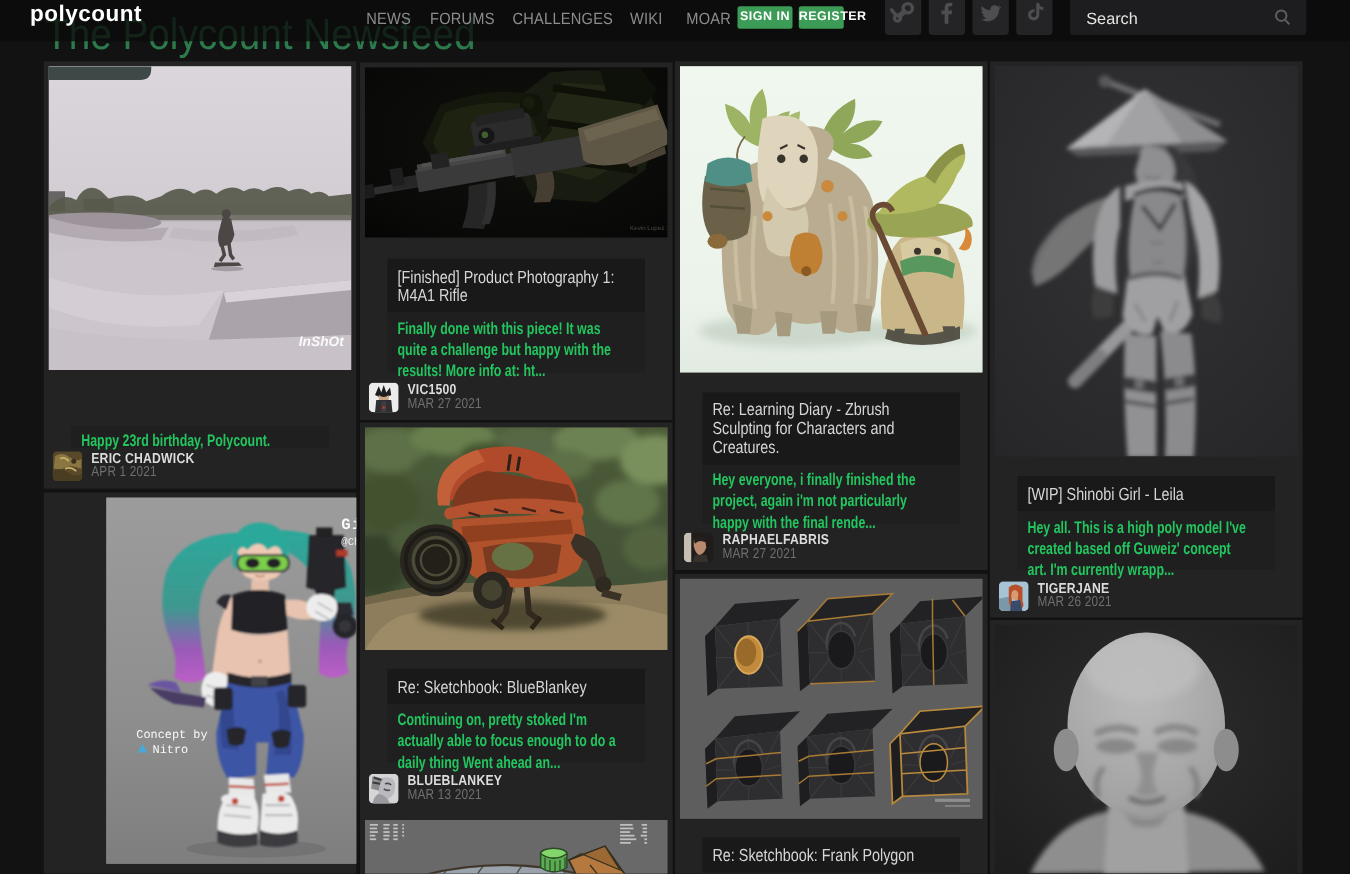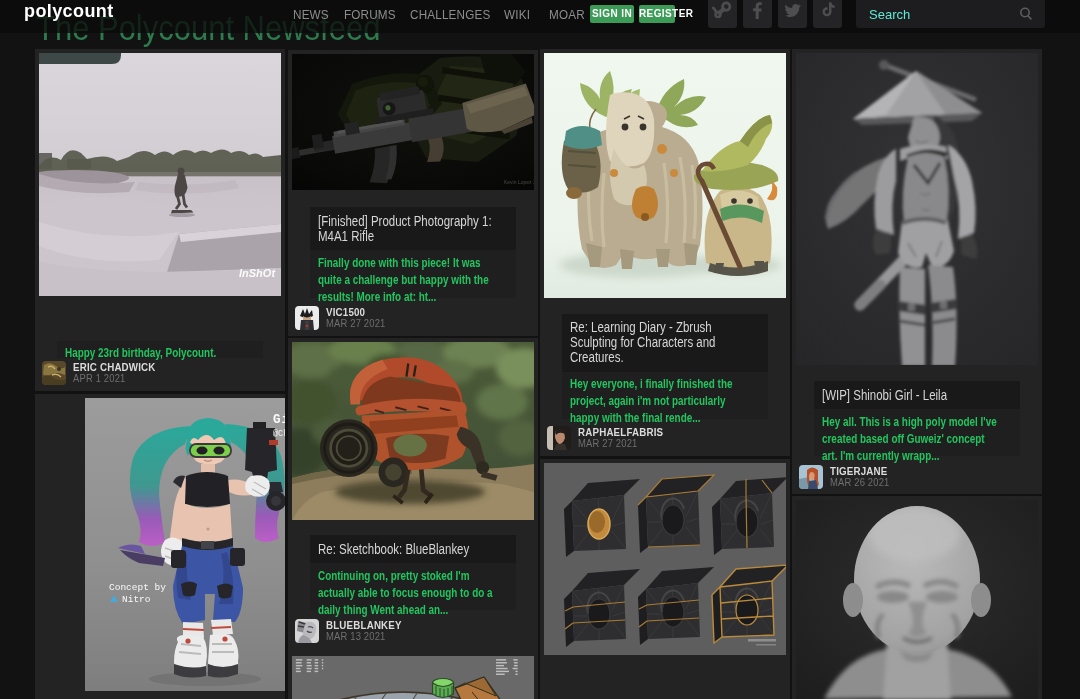--- a/index.html
+++ b/index.html
@@ -6,21 +6,21 @@
 html,body { width:1080px; height:699px; overflow:hidden; }
 body { background:#121212; font-family:"Liberation Sans", sans-serif; position:relative; }
 #heading { position:absolute; left:36px; top:8px; font-size:35px; font-weight:400; color:#2d7a4c; letter-spacing:0; transform:scaleX(0.885); transform-origin:0 0; }
 #header { position:absolute; left:0; top:0; width:1080px; height:33px; background:rgba(10,10,10,0.78);padding-left:32px; }
 #logo { position:absolute; left:24px; top:2px; line-height:18px; font-size:18px; font-weight:700; color:#ffffff; letter-spacing:0.4px; }
 .nav { position:absolute; top:7px; font-size:13px; color:#8d8d8d; letter-spacing:0.2px; transform:scaleX(0.9); transform-origin:0 0; }
 .btn { position:absolute; top:5px; height:17.5px; background:#3c9b56; color:#fff; font-size:10px; font-weight:700; letter-spacing:0.4px; text-align:center; line-height:17.5px; border-radius:2px; }
 .sq { position:absolute; top:0; width:29px; height:28px; background:#242427; border-radius:0 0 3px 3px; }
 .sq svg { display:block; margin:-3px auto 0; }
 #search { position:absolute; left:856px; top:0; width:189px; height:28px; background:#1d1d1f; border-radius:0 0 3px 3px; }
-#search span { position:absolute; left:13px; top:7px; font-size:13px; color:#5eead4; }
+#search span { position:absolute; left:13px; top:7px; font-size:13px; color:#e5e5e5; }
 .card { position:absolute; width:250px; background:#232323; overflow:hidden; }
 .img { position:absolute; left:4px; top:4px; width:242px; overflow:hidden; }
 .title { position:absolute; left:22px; width:206px; background:#191919; color:#d6d6d6; font-size:14px; line-height:15px; padding:6.5px 8px; }
 .title div { white-space:nowrap; transform:scaleX(0.82); transform-origin:0 0; }
 .excerpt { position:absolute; left:22px; width:206px; background:#1f1f20; color:#22c55e; font-size:13.4px; line-height:17px; padding:3.5px 8px 0;font-weight:bold; }
 .excerpt div { white-space:nowrap; transform:scaleX(0.74); transform-origin:0 0; }
 .author { position:absolute; left:7px; height:24px; }
 .avatar { position:absolute; left:0; top:0; width:24px; height:24px; border-radius:4px; overflow:hidden; }
 .aname { position:absolute; left:31px; top:0px; font-size:11.5px; font-weight:700; color:#dcdcdc; letter-spacing:0.2px; white-space:nowrap; transform:scaleX(0.85); transform-origin:0 0; }
 .adate { position:absolute; left:31px; top:11px; font-size:11.5px; color:#6f6f6f; letter-spacing:0.2px; white-space:nowrap; transform:scaleX(0.82); transform-origin:0 0; }
@@ -588,20 +588,23 @@
           </g>
           <ellipse cx="-1" cy="5" rx="11" ry="15" fill="#1a1a1c"></ellipse>
           <path d="M-12 5 A 11 15 0 0 1 10 -6" fill="none" stroke="#454547" stroke-width="2"></path>
           <ellipse cx="-1" cy="5" rx="11" ry="15" fill="none" stroke="#39393b" stroke-width="1.2"></ellipse>
           <path d="M-28 -18 L-12 -36 L40 -40 L24 -24 Z M-28 -18 L24 -24 L26 30 L-26 32 Z M-36 -10 L-28 -18 M-36 -10 L-34 38 L-26 32 M-27 -2 L25 -7 M-27 14 L25 11" fill="none" stroke="#b98a3c" stroke-width="1.4"></path>
           <ellipse cx="-1" cy="5" rx="11" ry="15" fill="none" stroke="#b98a3c" stroke-width="1.2"></ellipse>
         </g>
         <rect x="204" y="176" width="28" height="2.5" fill="#8e8e8e"></rect>
         <rect x="212" y="181" width="20" height="1.5" fill="#848484"></rect>
       </svg></div>
+  <div class="title" style="top:210.8px;">
+      <div>Re: Sketchbook: Frank Polygon</div>
+    </div>
 </div>
 
 <div class="card" style="left:792px; top:48.5px; height:445.1px;">
   <div class="img" style="height:312.4px; background:#2e2e30;"><svg width="242" height="313" viewBox="0 0 242 313">
 <defs>
 <radialGradient id="bg8" cx="0.5" cy="0.4" r="0.9">
             <stop offset="0" stop-color="#333335"></stop>
             <stop offset="1" stop-color="#242426"></stop>
           </radialGradient>
 <filter id="s8" x="-30%" y="-30%" width="160%" height="160%">

